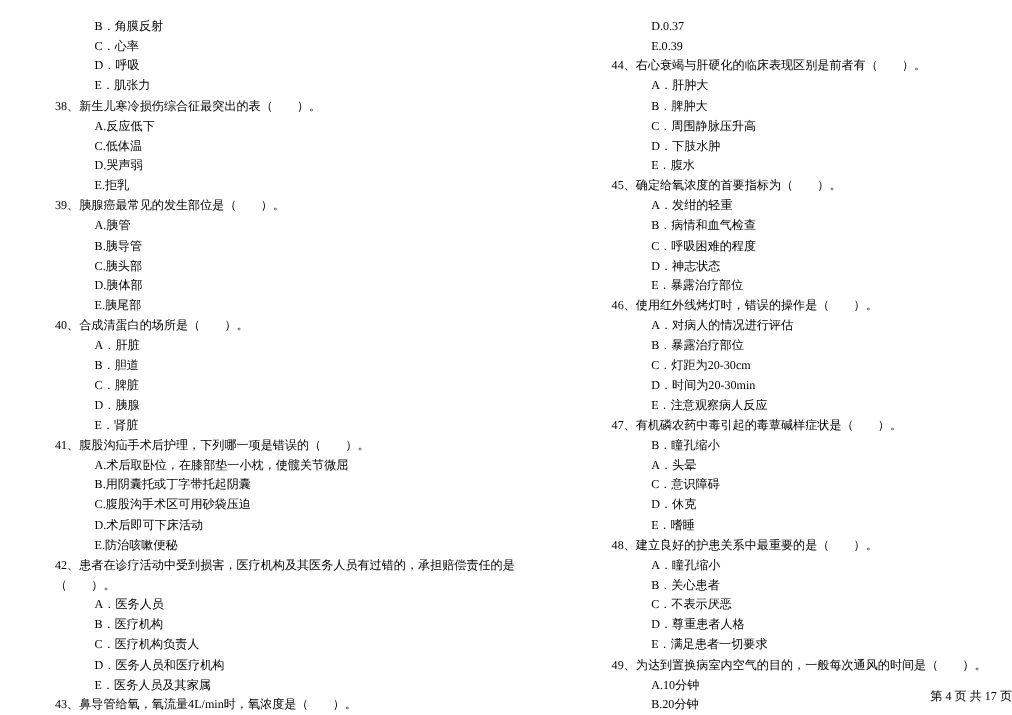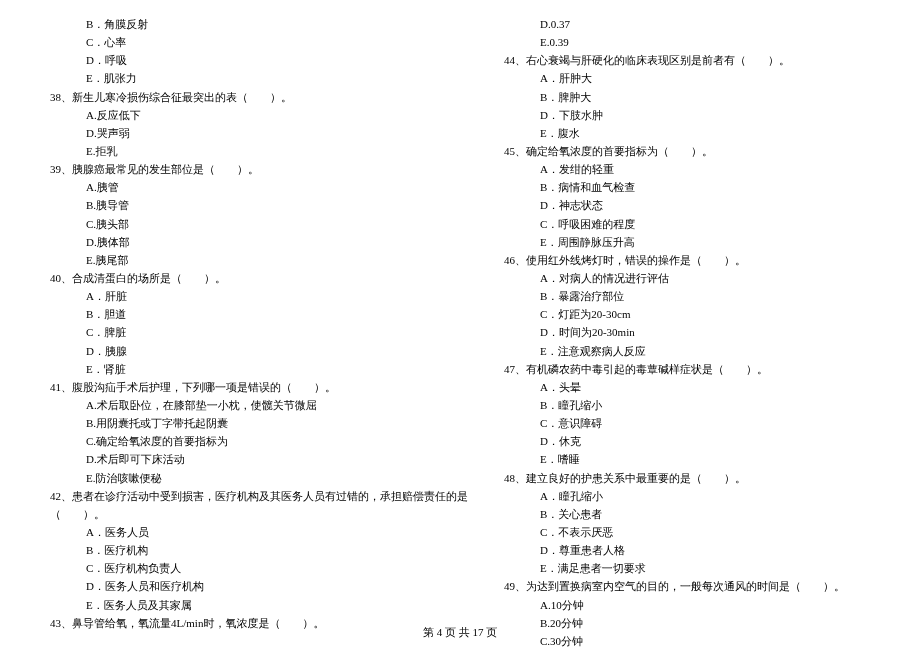--- a/index.html
+++ b/index.html
@@ -12,108 +12,110 @@
       height: 650px;
       background: #fff;
       font-family: "SimSun", "宋体", serif;
       font-size: 11px;
       color: #000;
       position: relative;
       padding: 15px 50px 30px 50px;
     }
     .columns {
       display: flex;
-      gap: 36px;
+      gap: 88px;
       height: 590px;
     }
     .col {
       flex: 1;
       line-height: 1.65;
     }
     .line {
       white-space: nowrap;
     }
     .opt {
       padding-left: 36px;
     }
     .q {
       padding-left: 0;
     }
     .footer {
       position: absolute;
       bottom: 10px;
       left: 0;
       right: 0;
-      text-align: center;
+      text-align: right;
       font-size: 11px;
     }
   </style>
 </head>
 <body>
 
 <div class="columns">
   <div class="col" id="col-left">
       <div class="line opt">B．角膜反射</div>
       <div class="line opt">C．心率</div>
       <div class="line opt">D．呼吸</div>
       <div class="line opt">E．肌张力</div>
       <div class="line q">38、新生儿寒冷损伤综合征最突出的表（　　）。</div>
       <div class="line opt">A.反应低下</div>
+      <div class="line opt">C.低体温</div>
       <div class="line opt">D.哭声弱</div>
       <div class="line opt">E.拒乳</div>
       <div class="line q">39、胰腺癌最常见的发生部位是（　　）。</div>
       <div class="line opt">A.胰管</div>
       <div class="line opt">B.胰导管</div>
       <div class="line opt">C.胰头部</div>
       <div class="line opt">D.胰体部</div>
       <div class="line opt">E.胰尾部</div>
       <div class="line q">40、合成清蛋白的场所是（　　）。</div>
       <div class="line opt">A．肝脏</div>
       <div class="line opt">B．胆道</div>
       <div class="line opt">C．脾脏</div>
       <div class="line opt">D．胰腺</div>
       <div class="line opt">E．肾脏</div>
       <div class="line q">41、腹股沟疝手术后护理，下列哪一项是错误的（　　）。</div>
       <div class="line opt">A.术后取卧位，在膝部垫一小枕，使髋关节微屈</div>
       <div class="line opt">B.用阴囊托或丁字带托起阴囊</div>
-      <div class="line opt">C.确定给氧浓度的首要指标为</div>
+      <div class="line opt">C.腹股沟手术区可用砂袋压迫</div>
       <div class="line opt">D.术后即可下床活动</div>
       <div class="line opt">E.防治咳嗽便秘</div>
       <div class="line q">42、患者在诊疗活动中受到损害，医疗机构及其医务人员有过错的，承担赔偿责任的是</div>
       <div class="line q">（　　）。</div>
       <div class="line opt">A．医务人员</div>
       <div class="line opt">B．医疗机构</div>
       <div class="line opt">C．医疗机构负责人</div>
       <div class="line opt">D．医务人员和医疗机构</div>
       <div class="line opt">E．医务人员及其家属</div>
       <div class="line q">43、鼻导管给氧，氧流量4L/min时，氧浓度是（　　）。</div>
     </div>
   <div class="col" id="col-right">
       <div class="line opt">D.0.37</div>
       <div class="line opt">E.0.39</div>
       <div class="line q">44、右心衰竭与肝硬化的临床表现区别是前者有（　　）。</div>
       <div class="line opt">A．肝肿大</div>
       <div class="line opt">B．脾肿大</div>
+      <div class="line opt">C．周围静脉压升高</div>
       <div class="line opt">D．下肢水肿</div>
       <div class="line opt">E．腹水</div>
       <div class="line q">45、确定给氧浓度的首要指标为（　　）。</div>
       <div class="line opt">A．发绀的轻重</div>
       <div class="line opt">B．病情和血气检查</div>
+      <div class="line opt">C．呼吸困难的程度</div>
       <div class="line opt">D．神志状态</div>
-      <div class="line opt">C．呼吸困难的程度</div>
-      <div class="line opt">E．周围静脉压升高</div>
+      <div class="line opt">E．暴露治疗部位</div>
       <div class="line q">46、使用红外线烤灯时，错误的操作是（　　）。</div>
       <div class="line opt">A．对病人的情况进行评估</div>
       <div class="line opt">B．暴露治疗部位</div>
       <div class="line opt">C．灯距为20-30cm</div>
       <div class="line opt">D．时间为20-30min</div>
       <div class="line opt">E．注意观察病人反应</div>
       <div class="line q">47、有机磷农药中毒引起的毒蕈碱样症状是（　　）。</div>
+      <div class="line opt">B．瞳孔缩小</div>
       <div class="line opt">A．头晕</div>
-      <div class="line opt">B．瞳孔缩小</div>
       <div class="line opt">C．意识障碍</div>
       <div class="line opt">D．休克</div>
       <div class="line opt">E．嗜睡</div>
       <div class="line q">48、建立良好的护患关系中最重要的是（　　）。</div>
       <div class="line opt">A．瞳孔缩小</div>
       <div class="line opt">B．关心患者</div>
       <div class="line opt">C．不表示厌恶</div>
       <div class="line opt">D．尊重患者人格</div>
       <div class="line opt">E．满足患者一切要求</div>
       <div class="line q">49、为达到置换病室内空气的目的，一般每次通风的时间是（　　）。</div>

